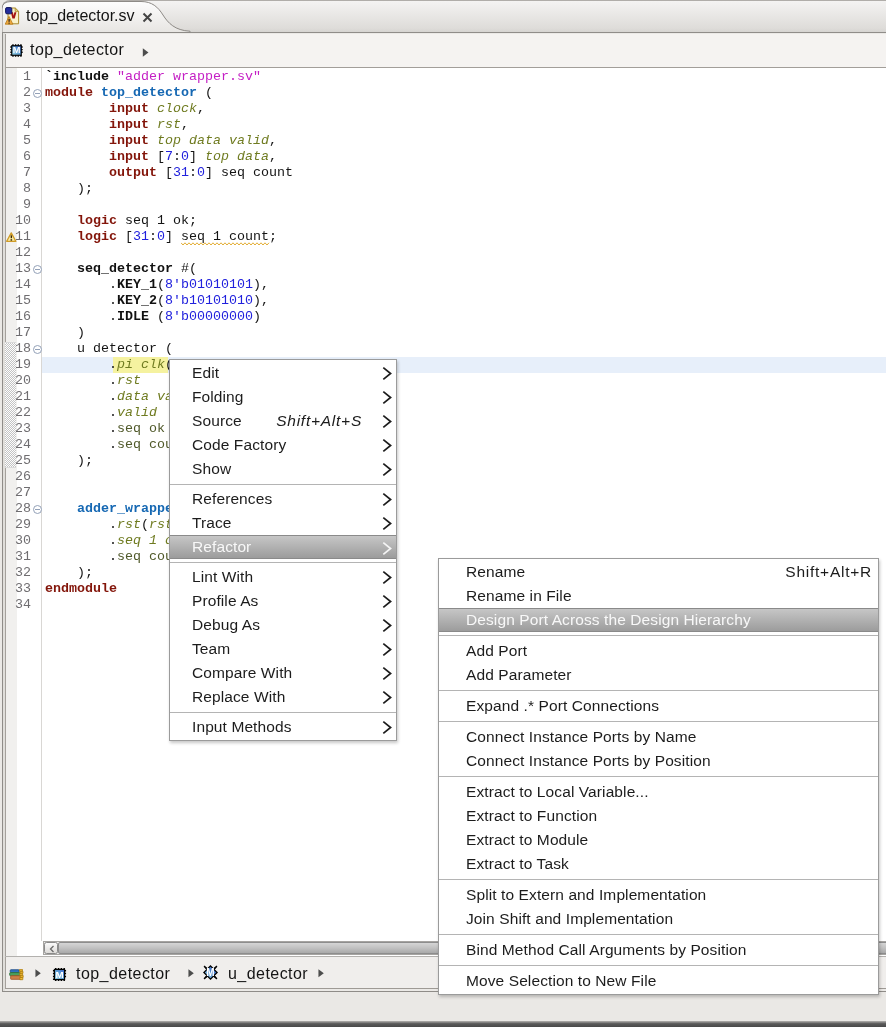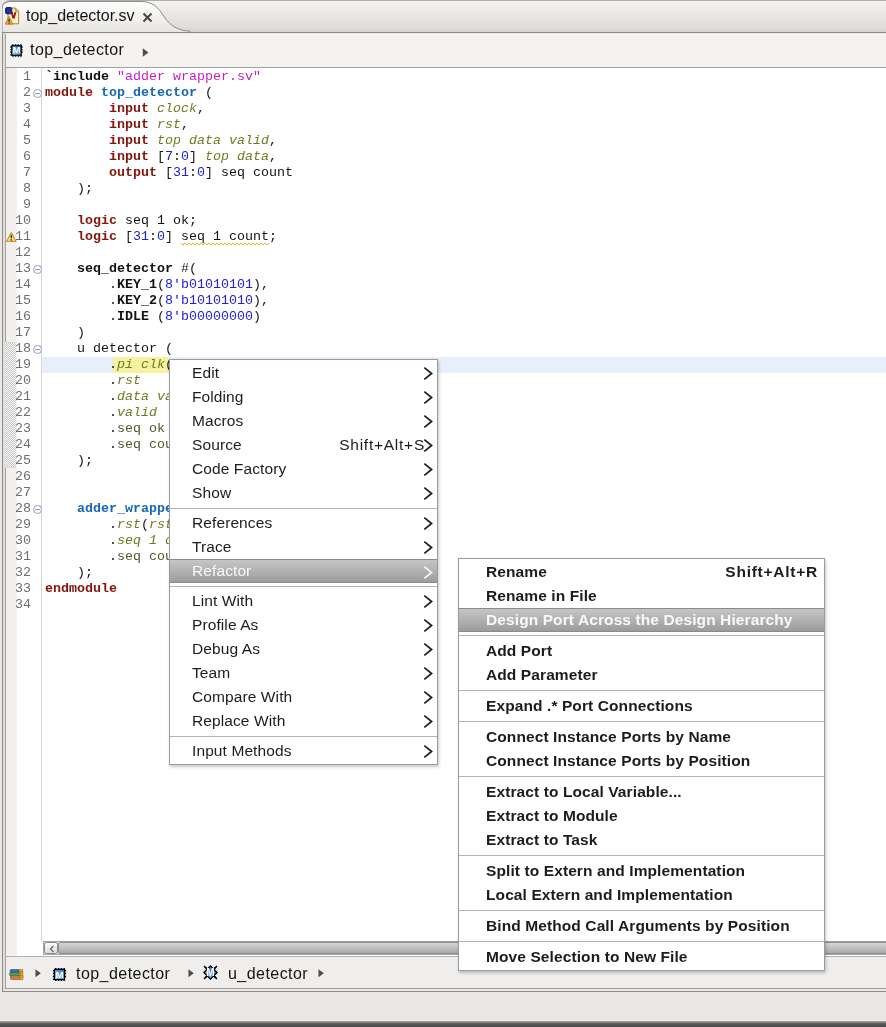--- a/index.html
+++ b/index.html
@@ -78,26 +78,26 @@
 .menu { position:absolute; background:#ffffff; border:1px solid #9b9b9b;
   padding:1px 0; box-shadow:1px 2px 3px rgba(0,0,0,.22); }
 .mi { position:relative; height:24px; display:flex; align-items:center;
   font-size:15.5px; letter-spacing:0.1px; color:#1c1c1c; }
 .mi .lbl { white-space:pre; }
 .acc { letter-spacing:0.75px; }
 .msep { display:flex; align-items:center; }
 .msep div { width:100%; height:1px; background:#b4b4b4; }
 .mi.hl { background:linear-gradient(#c6c6c6,#9c9c9c); color:#f8f8f8;
   border-top:1px solid #8a8a8a; border-bottom:1px solid #8a8a8a; }
-#menu1 { left:169px; top:359px; width:269px; }
+#menu1 { left:169px; top:359px; width:228px; }
 #menu1 .mi { padding-left:22px; padding-right:10px; }
-#menu1 .acc { margin-left:auto; margin-right:2px; }
+#menu1 .acc { margin-left:auto; margin-right:24px;font-style:italic; }
 #menu1 .arr { position:absolute; right:4px; top:5px; }
 #menu1 .mi .lbl { }
-#menu2 { left:458px; top:558px; width:367px; z-index:5;font-weight:bold; }
+#menu2 { left:438px; top:558px; width:441px; z-index:5; }
 #menu2 .mi { padding-left:27px; padding-right:10px; }
 #menu2 .acc { margin-left:auto; margin-right:-4px; }
 </style></head><body>
 
 <div class="abs" id="tabbar"></div>
 <svg class="abs" id="tabshape" width="200" height="33" viewBox="0 0 200 33">
  <defs>
       <linearGradient id="tg" x1="0" y1="0" x2="0" y2="1">
    <stop offset="0" stop-color="#fdfdfd"></stop>
         <stop offset="1" stop-color="#e7e5e2"></stop>
@@ -312,26 +312,20 @@
           <path d="M1.3 1.6 L8.6 7.5 L1.3 13.4" fill="none" stroke="#1c1c1c" stroke-width="1.7"></path>
         </svg></span>
     </div>
 <div class="mi">
       <span class="lbl">Folding</span>
       <span class="arr"><svg width="10" height="15" viewBox="0 0 10 15">
           <path d="M1.3 1.6 L8.6 7.5 L1.3 13.4" fill="none" stroke="#1c1c1c" stroke-width="1.7"></path>
         </svg></span>
     </div>
 <div class="mi">
-      <span class="lbl">Macros</span>
-      <span class="arr"><svg width="10" height="15" viewBox="0 0 10 15">
-          <path d="M1.3 1.6 L8.6 7.5 L1.3 13.4" fill="none" stroke="#1c1c1c" stroke-width="1.7"></path>
-        </svg></span>
-    </div>
-<div class="mi">
       <span class="lbl">Source</span>
       <span class="acc">Shift+Alt+S</span>
       <span class="arr"><svg width="10" height="15" viewBox="0 0 10 15">
           <path d="M1.3 1.6 L8.6 7.5 L1.3 13.4" fill="none" stroke="#1c1c1c" stroke-width="1.7"></path>
         </svg></span>
     </div>
 <div class="mi">
       <span class="lbl">Code Factory</span>
       <span class="arr"><svg width="10" height="15" viewBox="0 0 10 15">
           <path d="M1.3 1.6 L8.6 7.5 L1.3 13.4" fill="none" stroke="#1c1c1c" stroke-width="1.7"></path>
@@ -448,33 +442,36 @@
 <div class="mi">
       <span class="lbl">Connect Instance Ports by Position</span>
     </div>
 <div class="msep" style="height:7px">
       <div></div>
     </div>
 <div class="mi">
       <span class="lbl">Extract to Local Variable...</span>
     </div>
 <div class="mi">
+      <span class="lbl">Extract to Function</span>
+    </div>
+<div class="mi">
       <span class="lbl">Extract to Module</span>
     </div>
 <div class="mi">
       <span class="lbl">Extract to Task</span>
     </div>
 <div class="msep" style="height:7px">
       <div></div>
     </div>
 <div class="mi">
       <span class="lbl">Split to Extern and Implementation</span>
     </div>
 <div class="mi">
-      <span class="lbl">Local Extern and Implementation</span>
+      <span class="lbl">Join Shift and Implementation</span>
     </div>
 <div class="msep" style="height:7px">
       <div></div>
     </div>
 <div class="mi">
       <span class="lbl">Bind Method Call Arguments by Position</span>
     </div>
 <div class="msep" style="height:7px">
       <div></div>
     </div>

